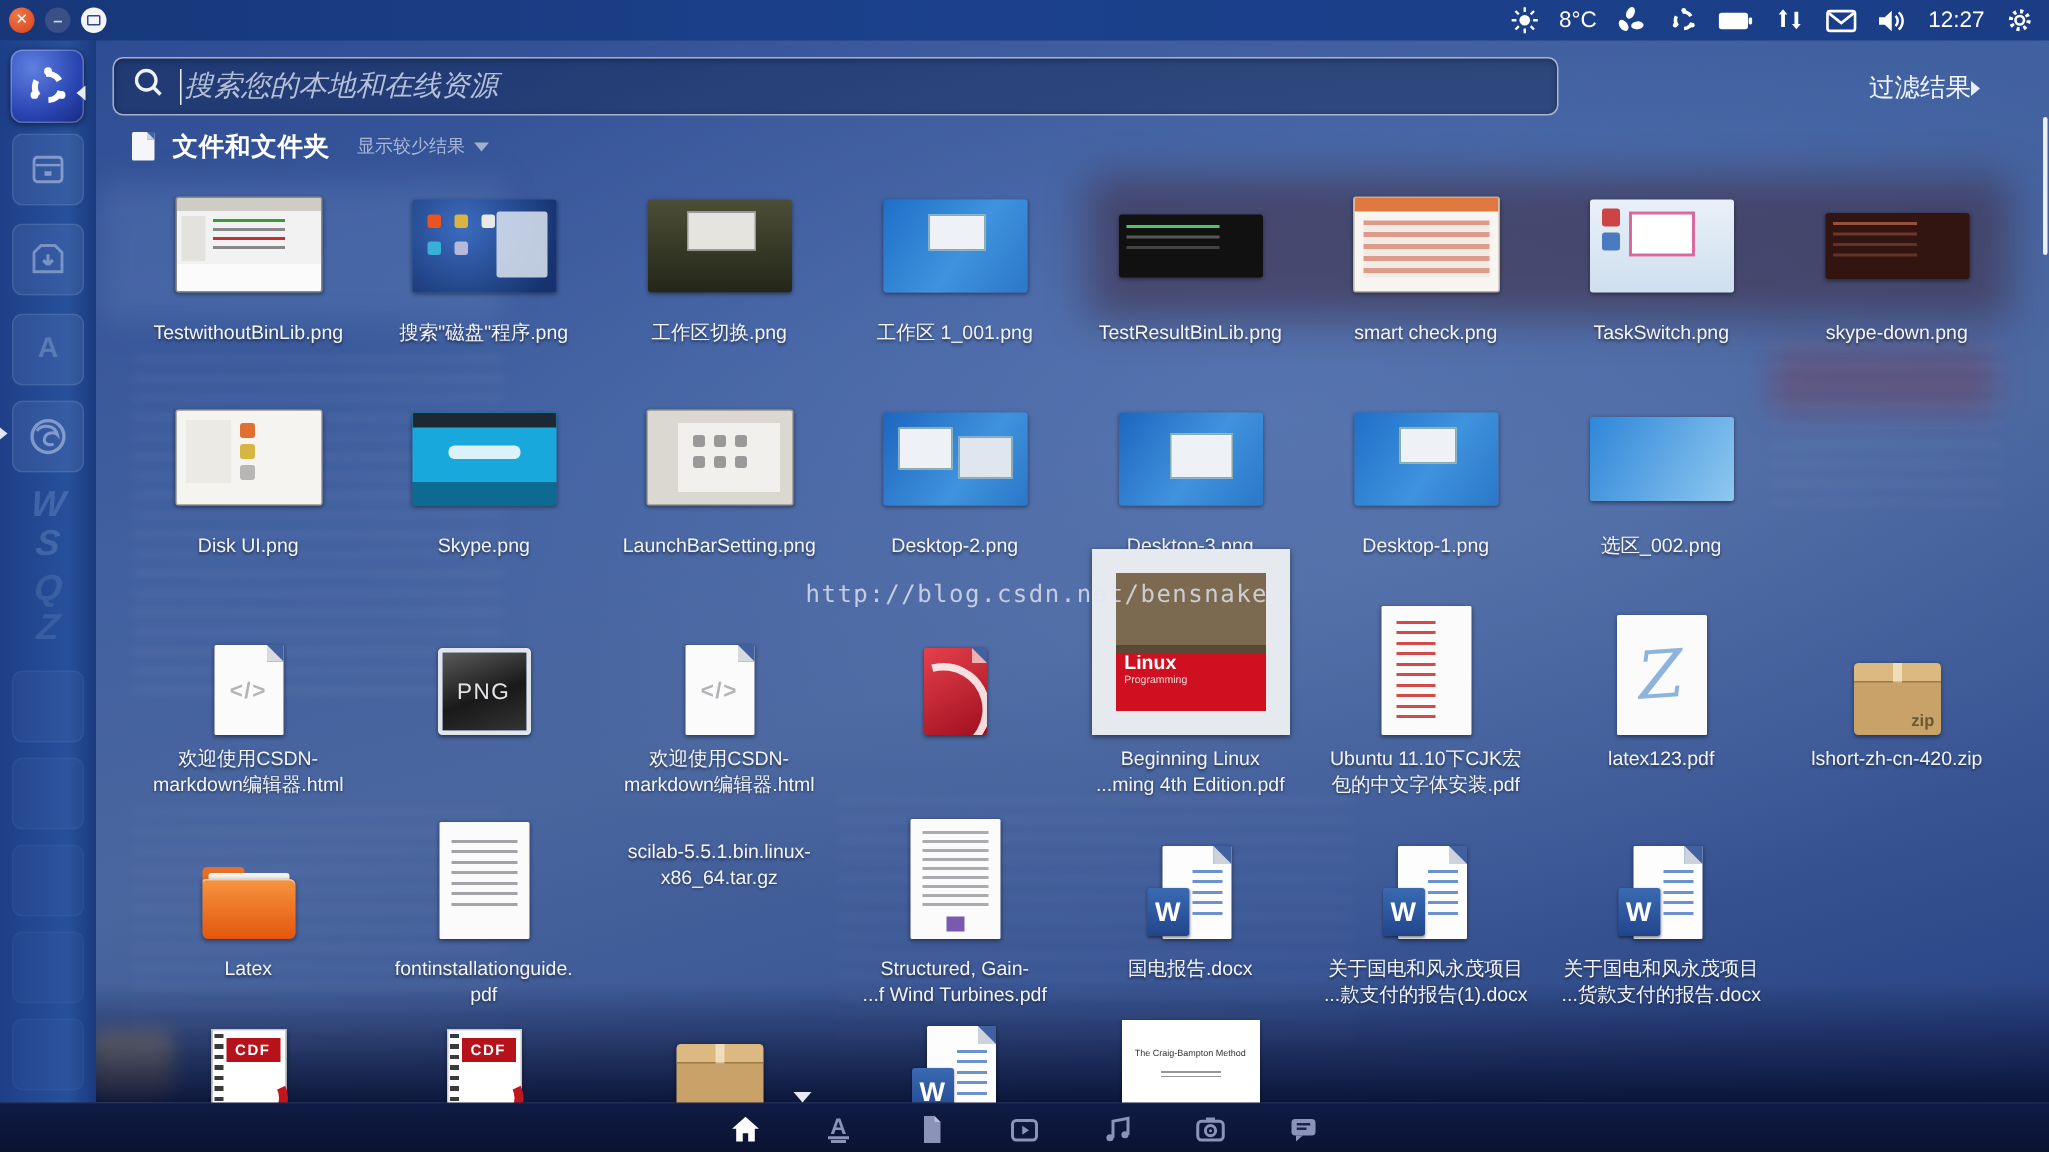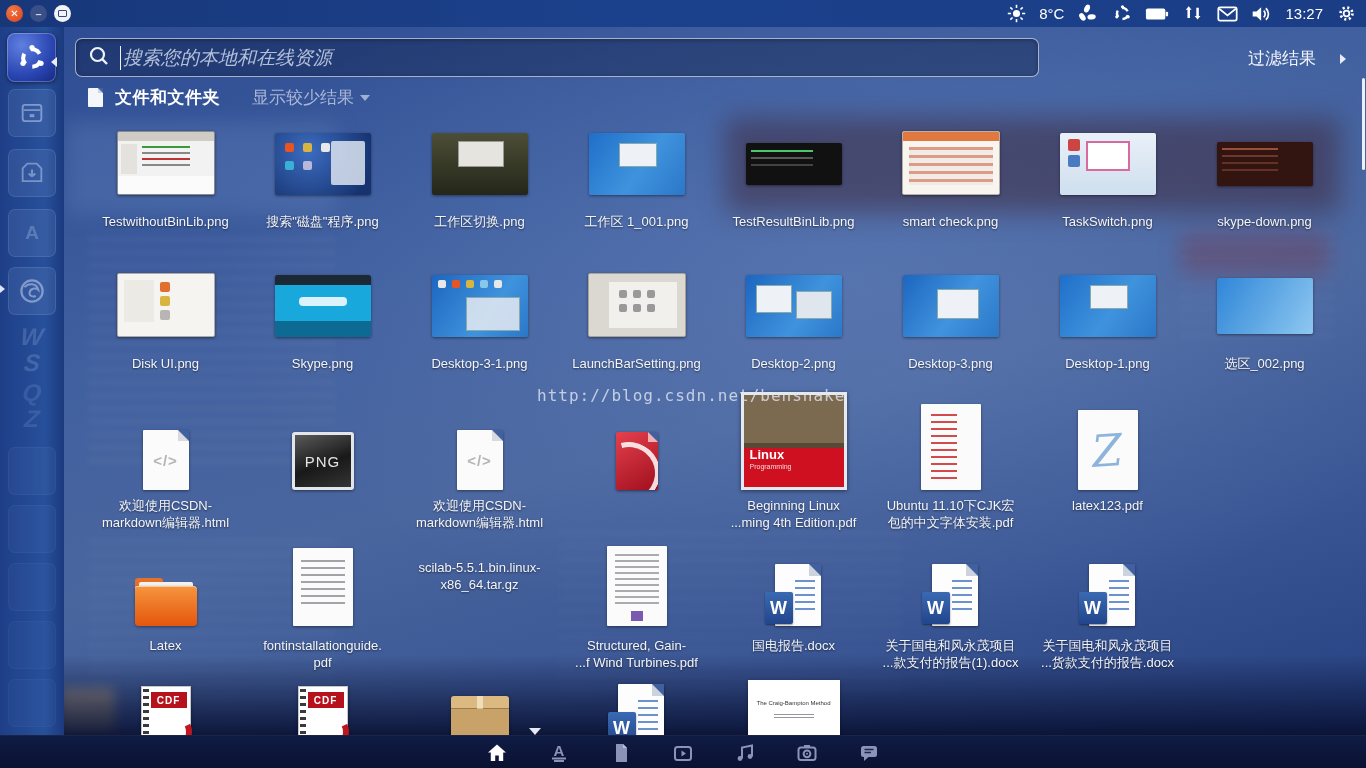--- a/index.html
+++ b/index.html
@@ -43,30 +43,30 @@
     font-weight:bold;font-size:24px;font-style:italic;transform:skewX(-6deg);}
   
   #searchbar{position:absolute;left:75px;top:38px;width:962px;height:37px;border-radius:7px;
     background:rgba(10,26,64,.38);border:1px solid rgba(235,240,250,.65);
     box-shadow:inset 0 1px 4px rgba(0,0,0,.35);display:flex;align-items:center;z-index:45;}
   #searchbar .mag{margin:0 9px 0 11px;}
   #search-input{flex:1;background:transparent;border:none;outline:none;color:#fff;
     font-size:19px;font-family:inherit;height:100%;}
   #search-input::placeholder{font-style:italic;color:rgba(205,215,235,.85);}
   .caret{width:1px;height:24px;background:#eef2fa;}
-  #filter{position:absolute;right:20px;top:47px;color:#f2f5fb;font-size:17px;z-index:45;display:flex;align-items:center;gap:24px;}
+  #filter{position:absolute;right:46px;top:47px;color:#f2f5fb;font-size:17px;z-index:45;display:flex;align-items:center;gap:0;}
   .tri-r{width:0;height:0;border-top:5px solid transparent;border-bottom:5px solid transparent;border-left:6px solid #e8ecf5;}
   .tri-d{width:0;height:0;border-left:5px solid transparent;border-right:5px solid transparent;border-top:6px solid #9fb0d0;}
   
   #cathead{position:absolute;left:88px;top:86px;display:flex;align-items:center;gap:12px;z-index:30;}
   .doc-ico{position:relative;width:15px;height:19px;background:#f4f6fa;border-radius:1px;}
   .doc-ico::before{content:"";position:absolute;right:0;top:0;border-left:5px solid #9fb0d0;
     border-top:5px solid #41609f;border-left-color:#c9d4e8;}
   .cat-title{color:#fff;font-size:17px;font-weight:bold;letter-spacing:.5px;}
-  .cat-toggle{color:#a9b6d6;font-size:17px;display:flex;align-items:center;gap:6px;margin-left:20px;}
+  .cat-toggle{color:#a9b6d6;font-size:12px;display:flex;align-items:center;gap:6px;margin-left:6px;}
   
   .row{position:absolute;left:87px;width:1256px;display:flex;z-index:20;}
   .row1{top:133px}.row2{top:275px}.row3{top:395px}.row4{top:548px}.row5{top:695px}
   .cell{width:157px;display:flex;flex-direction:column;align-items:center;}
   .iz{display:flex;align-items:flex-end;justify-content:center;}
   .row1 .iz,.row2 .iz{height:62px;}
   .row3 .iz{height:95px;}
   .row4 .iz{height:78px;}
   .row5 .iz{height:40px;align-items:center;}
   .flabel{margin-top:19px;font-size:13px;color:#f3f5fa;text-align:center;line-height:1.3;
@@ -128,21 +128,21 @@
   .i-html .glyph{color:#b4b4b8;font-size:15px;font-weight:bold;letter-spacing:1px;}
   .i-png{width:56px;height:52px;background:linear-gradient(160deg,#5a5a5a,#191919 55%,#343434);
     border:3px solid #e2e6ea;border-radius:3px;display:flex;align-items:center;justify-content:center;
     box-shadow:0 1px 3px rgba(0,0,0,.5);}
   .i-png .glyph{color:#e4e4e8;font-size:15px;letter-spacing:1px;text-align:center;}
   .i-pdfa{position:relative;width:42px;height:58px;border-radius:2px;overflow:hidden;
     background:linear-gradient(150deg,#e5404d,#a00f1e);box-shadow:0 1px 3px rgba(0,0,0,.5);}
   .i-pdfa::before{content:"";position:absolute;left:-18px;top:10px;width:52px;height:52px;border-radius:50%;
     border:5px solid rgba(255,255,255,.85);border-left-color:transparent;border-bottom-color:transparent;transform:rotate(30deg);}
   .i-pdfa::after{content:"";position:absolute;right:0;top:0;border-left:10px solid #f0b0b4;border-top:10px solid #41609f;}
-  .i-book{width:100px;height:92px;background:#e6e9ee;padding:3px;box-shadow:0 1px 4px rgba(0,0,0,.5);}
+  .i-book{width:100px;height:92px;background:#e6e9ee;padding:16px;box-shadow:0 1px 4px rgba(0,0,0,.5);}
   .i-book .cover{width:100%;height:100%;background:linear-gradient(#7c6a50 0 52%,#5a4836 52% 58%,#cf1020 58%);
     position:relative;}
   .i-book .bt{position:absolute;left:6px;top:52px;color:#fff;font-weight:bold;font-size:13px;}
   .i-book .bt2{position:absolute;left:6px;top:68px;color:#f6d8d8;font-size:7px;}
   .i-pdfcjk{width:60px;height:86px;}
   .i-pdfcjk .tx{position:absolute;left:10px;top:10px;width:26px;bottom:10px;
     background:repeating-linear-gradient(rgba(200,30,30,.8) 0 2px,transparent 2px 7px);}
   .i-latex{width:60px;height:80px;display:flex;align-items:center;justify-content:center;}
   .i-latex .glyph{font-family:"DejaVu Serif",serif;font-style:italic;font-size:44px;color:#8fb4dc;transform:rotate(-4deg);}
   .carton{position:relative;width:58px;height:48px;border-radius:3px;
@@ -271,21 +271,21 @@
             <path d="M2.5 3 L12 10.5 L21.5 3" fill="none" stroke="#fff" stroke-width="2"></path>
           </svg>
     </span>
     <span class="lens">
       <svg width="22" height="18" viewBox="0 0 26 20">
             <path d="M2 7 H6.5 L12 2 V18 L6.5 13 H2 Z" fill="#fff"></path>
             <path d="M15 6 A5.5 5.5 0 0 1 15 14" fill="none" stroke="#fff" stroke-width="2"></path>
             <path d="M17.5 3.2 A9 9 0 0 1 17.5 16.8" fill="none" stroke="#fff" stroke-width="2"></path>
           </svg>
     </span>
-    <span class="traytxt">13:27</span>
+    <span class="traytxt">12:27</span>
     <span class="lens">
       <svg width="19" height="19" viewBox="0 0 24 24">
             <circle cx="12" cy="12" r="7.5" fill="none" stroke="#fff" stroke-width="3.4" stroke-dasharray="2.6 3.3"></circle>
             <circle cx="12" cy="12" r="3.6" fill="none" stroke="#fff" stroke-width="2.2"></circle>
           </svg>
     </span>
   </div>
 </div>
 
 <div id="launcher">
@@ -417,26 +417,20 @@
         <div class="flabel">Disk UI.png</div>
       </div>
   <div class="cell">
         <div class="iz">
           <div class="thumb t-skype"></div>
         </div>
         <div class="flabel">Skype.png</div>
       </div>
   <div class="cell">
         <div class="iz">
-          <div class="thumb t-desk31"></div>
-        </div>
-        <div class="flabel">Desktop-3-1.png</div>
-      </div>
-  <div class="cell">
-        <div class="iz">
           <div class="thumb t-set"></div>
         </div>
         <div class="flabel">LaunchBarSetting.png</div>
       </div>
   <div class="cell">
         <div class="iz">
           <div class="thumb t-desk2"></div>
         </div>
         <div class="flabel">Desktop-2.png</div>
       </div>
@@ -515,20 +509,28 @@
 包的中文字体安装.pdf</div>
       </div>
   <div class="cell">
         <div class="iz">
           <div class="page i-latex">
             <span class="glyph">Z</span>
           </div>
         </div>
         <div class="flabel">latex123.pdf</div>
       </div>
+  <div class="cell">
+        <div class="iz">
+          <div class="carton">
+            <span class="tag">zip</span>
+          </div>
+        </div>
+        <div class="flabel">lshort-zh-cn-420.zip</div>
+      </div>
 </div>
 
 <div class="row row4">
   <div class="cell">
         <div class="iz">
           <div class="i-folder">
             <div class="back"></div>
             <div class="paper"></div>
             <div class="front"></div>
           </div>

